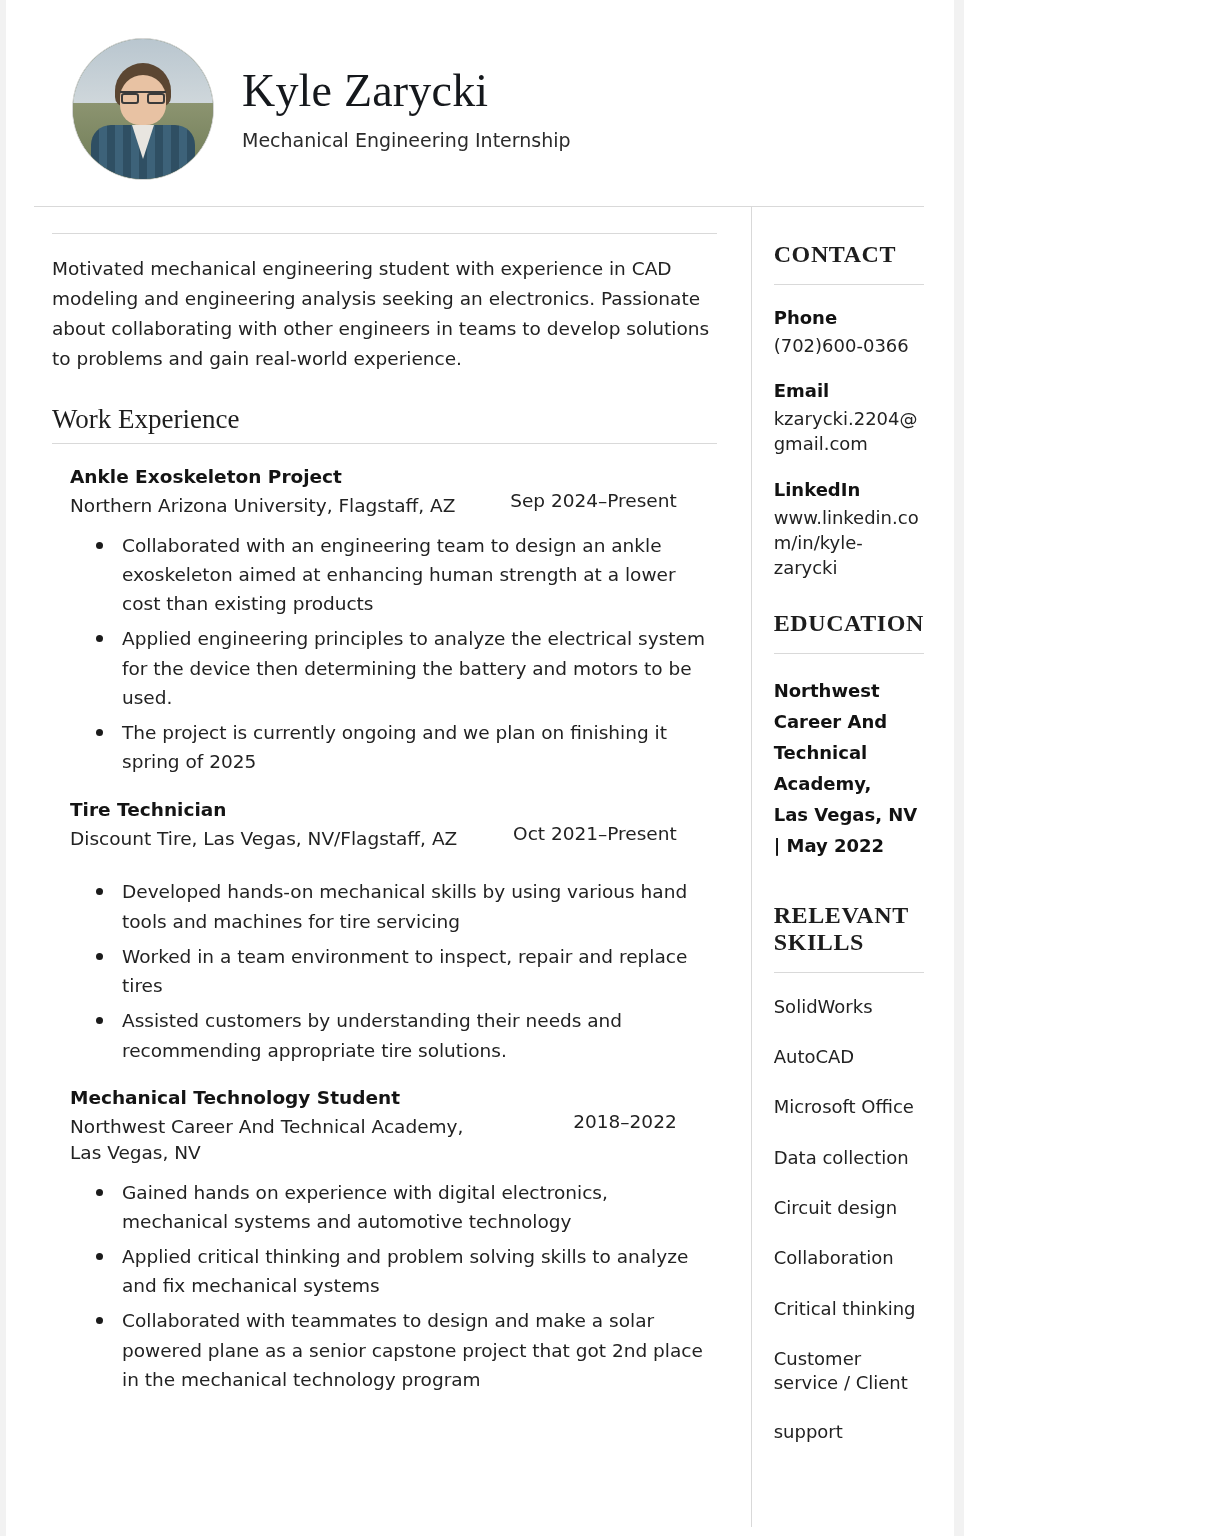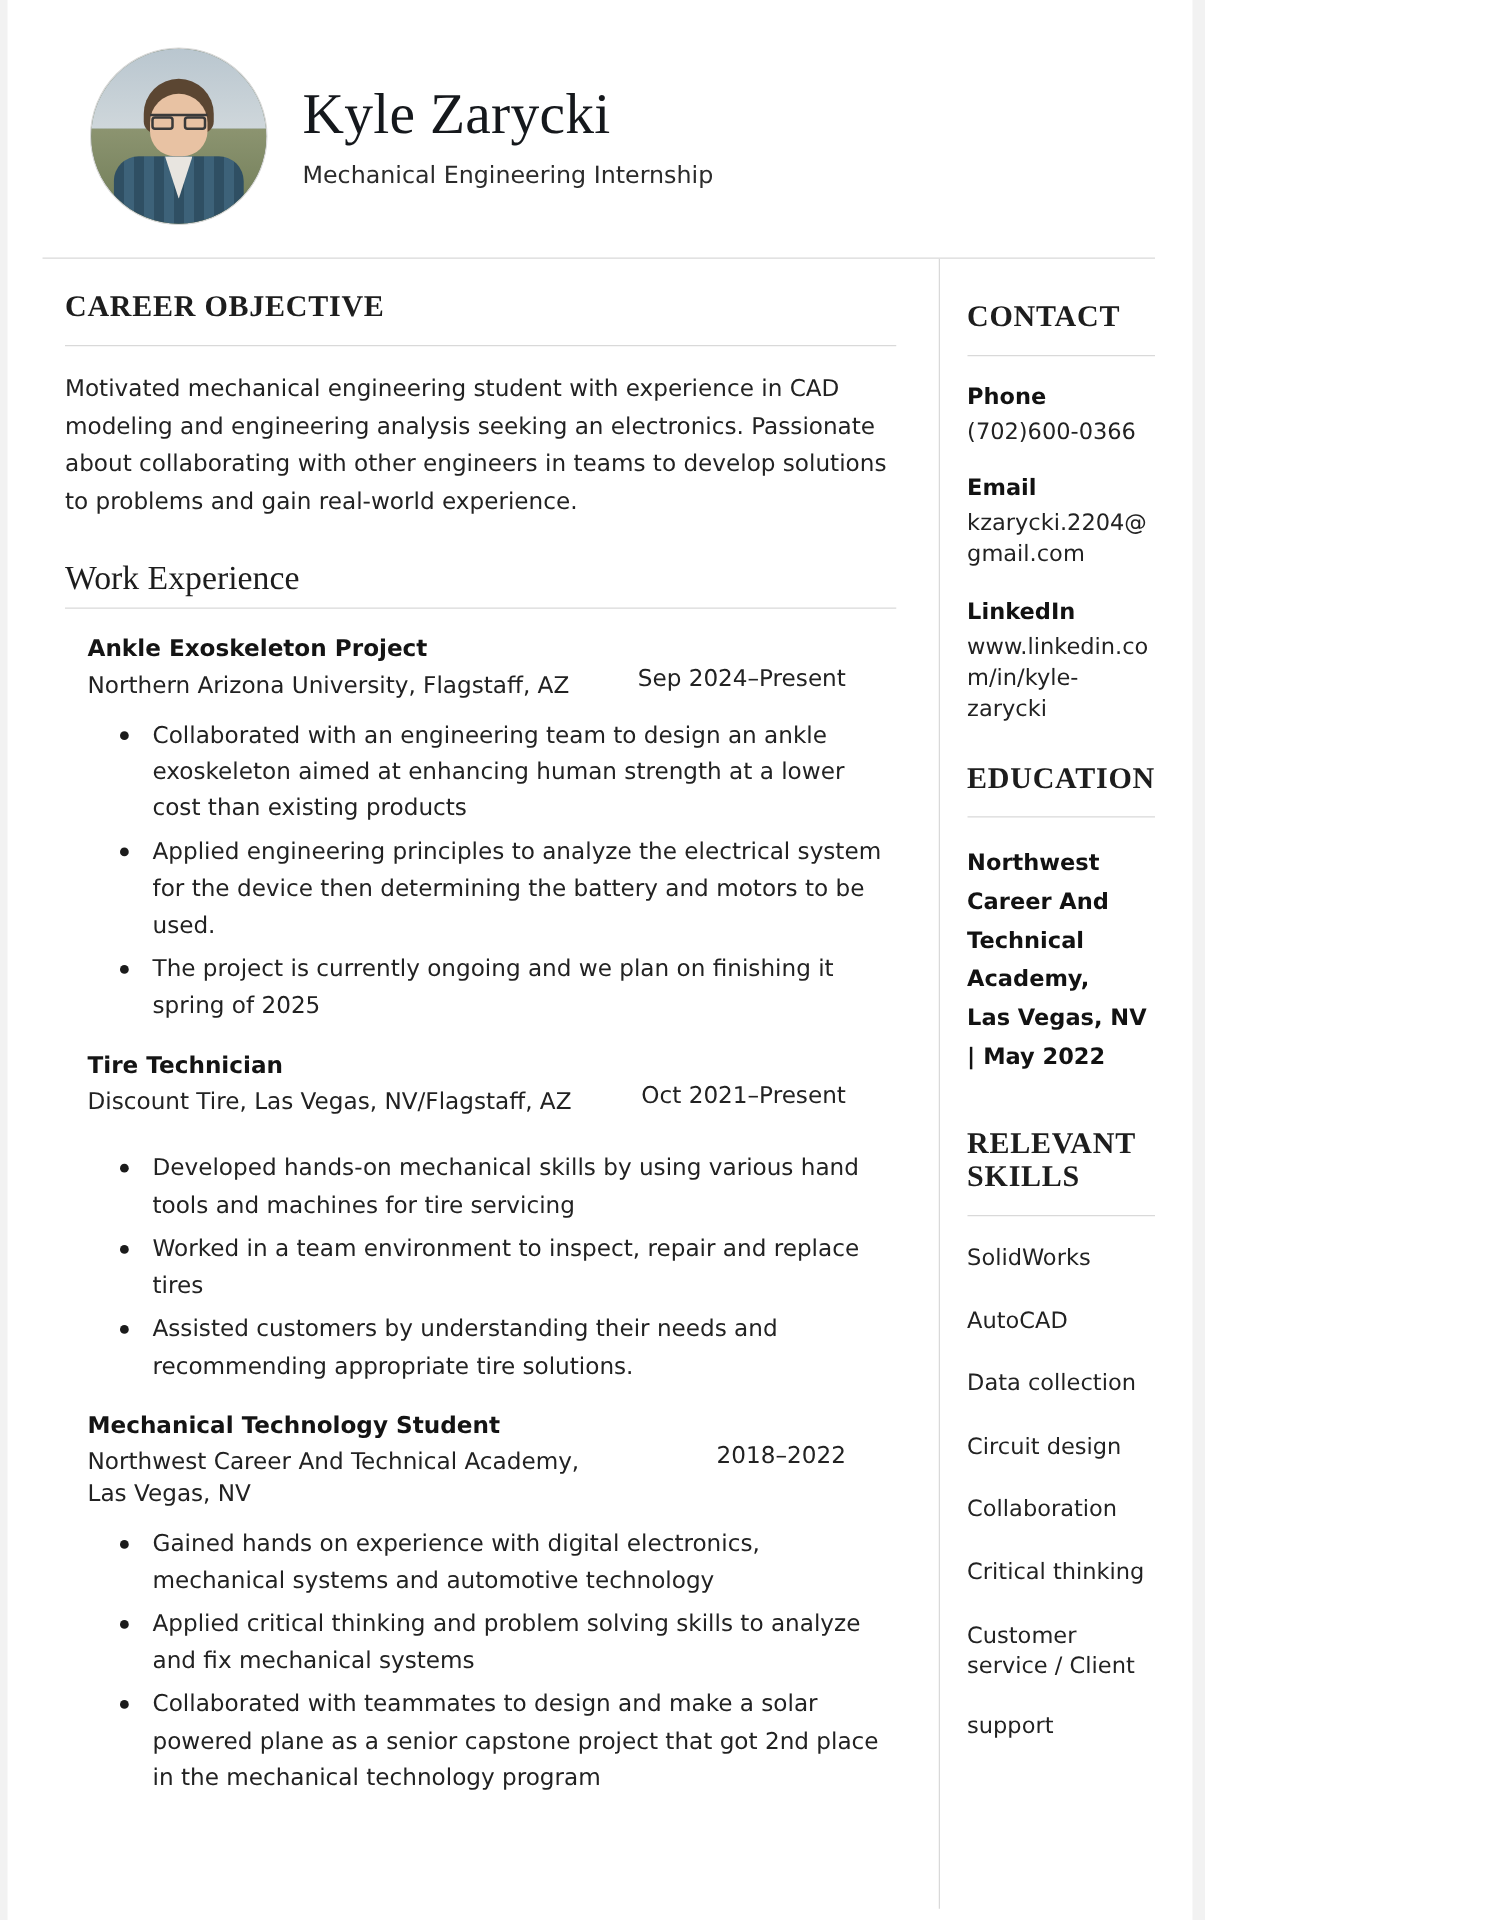--- a/index.html
+++ b/index.html
@@ -323,21 +323,20 @@
       <div class="role">Mechanical Engineering Internship</div>
     </div>
   </div>
 
   <div class="divider"></div>
 
   <div class="body">
 
     <div class="col-main">
 
-      <div class="sec-title">CAREER OBJECTIVE</div>
       <div class="sec-rule"></div>
       <div class="objective">Motivated mechanical engineering student with experience in CAD modeling and engineering analysis seeking an electronics. Passionate about collaborating with other engineers in teams to develop solutions to problems and gain real-world experience.</div>
 
       <div class="subsec-title">Work Experience</div>
       <div class="subsec-rule"></div>
 
       <div class="job">
         <div class="job-head">
           <div class="job-left">
             <div class="job-title">Ankle Exoskeleton Project</div>
@@ -409,20 +408,21 @@
       <div class="side-rule"></div>
       <div class="edu-block" style="white-space:pre-line;">Northwest Career And
 Technical Academy,
 Las Vegas, NV | May 2022</div>
 
       <div class="side-title">RELEVANT SKILLS</div>
       <div class="side-rule"></div>
 
       <div class="skill">SolidWorks</div>
       <div class="skill">AutoCAD</div>
+      <div class="skill">Microsoft Office</div>
       <div class="skill">Data collection</div>
       <div class="skill">Circuit design</div>
       <div class="skill">Collaboration</div>
       <div class="skill">Critical thinking</div>
       <div class="skill" style="margin-bottom:24px;">Customer service / Client</div>
       <div class="skill">support</div>
 
     </div>
   </div>
 </div>

